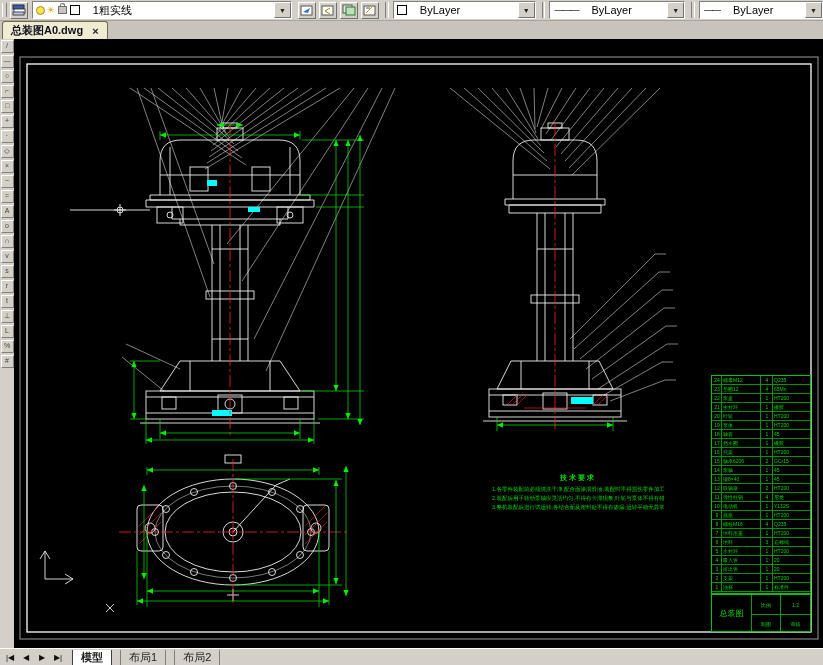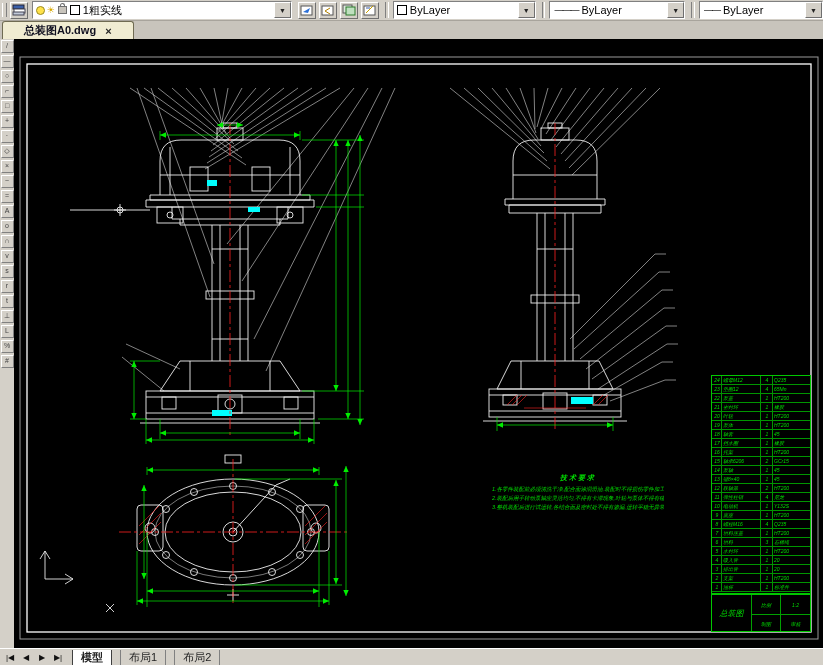--- a/index.html
+++ b/index.html
@@ -6,46 +6,46 @@
   .app{position:relative;width:823px;height:665px;overflow:hidden;background:#d4d0c8;
        font-family:"Liberation Sans",sans-serif;font-size:11px;color:#000;}
   
   .toolbar{position:absolute;left:0;top:0;width:823px;height:20px;display:flex;align-items:center;
            background:#d4d0c8;border-bottom:1px solid #a8a49c;white-space:nowrap;overflow:hidden;}
   .grip{width:3px;height:14px;margin-left:2px;border-left:1px solid #fff;border-right:1px solid #808080;}
   .tbtn{width:20px;height:17px;margin-left:3px;background:#d4d0c8;border:1px solid;
         border-color:#fff #6f6f6f #6f6f6f #fff;display:flex;align-items:center;justify-content:center;padding:0;}
   .combo{height:16px;background:#fff;border:1px solid;border-color:#808080 #fff #fff #808080;
          display:flex;align-items:center;padding-left:2px;position:relative;}
-  .combo-text{margin-left:3px;font-size:11px;}
+  .combo-text{margin-left:13px;font-size:11px;}
   .combo-arrow{margin-left:auto;width:15px;height:14px;background:#d4d0c8;border:1px solid;
          border-color:#fff #6f6f6f #6f6f6f #fff;font-size:7px;display:flex;align-items:center;justify-content:center;color:#222;}
   .layer-combo{width:288px;margin-left:4px;}
   .color-combo{width:156px;margin-left:4px;}
   .ltype-combo{width:148px;margin-left:4px;}
   .lweight-combo{flex:0 0 120px;margin-left:4px;}
   .sep{width:2px;height:16px;margin-left:6px;border-left:1px solid #808080;border-right:1px solid #fff;}
   .bulb{width:7px;height:7px;border-radius:50%;background:#ffe24a;border:1px solid #9a8a20;margin-left:1px;}
   .sun{color:#d8a800;font-size:9px;margin-left:2px;line-height:9px;}
   .lockic{width:7px;height:6px;background:#c8c4bc;border:1px solid #6f6f6f;margin-left:3px;position:relative;}
   .lockic:before{content:"";position:absolute;left:1px;top:-4px;width:3px;height:3px;border:1px solid #6f6f6f;border-bottom:none;border-radius:3px 3px 0 0;}
   .swatch{width:8px;height:8px;background:#fff;border:1px solid #000;margin-left:3px;}
   .lt-sample{font-size:9px;letter-spacing:-1px;margin-left:2px;}
   
   .tabbar{position:absolute;left:0;top:21px;width:823px;height:18px;background:#c8c4bc;border-bottom:1px solid #808080;display:flex;align-items:flex-end;}
-  .doctab{margin-left:2px;height:17px;display:flex;align-items:center;padding:0 21px;
+  .doctab{margin-left:2px;height:17px;display:flex;align-items:center;padding:0 8px;
           background:#f0ecd2;border:1px solid #6f6b52;border-bottom:none;border-radius:3px 3px 0 0;
           font-weight:bold;font-size:11px;color:#101020;}
   .tabclose{margin-left:9px;font-size:11px;font-weight:bold;color:#222;line-height:10px;}
   
   .main{position:absolute;left:0;top:39px;width:823px;height:609px;}
   .leftbar{position:absolute;left:0;top:0;width:14px;height:609px;background:#d4d0c8;border-right:1px solid #9a968e;overflow:hidden;}
   .lbtn{width:11px;height:11px;margin:1px auto 2px auto;background:#d4d0c8;border:1px solid;border-color:#fff #808080 #808080 #fff;
         font-size:7px;line-height:9px;text-align:center;color:#444;overflow:hidden;}
-  .canvas{position:absolute;left:14px;top:0;width:809px;height:609px;background:#000;font-style:italic;}
+  .canvas{position:absolute;left:14px;top:0;width:809px;height:609px;background:#000;}
   .canvas svg{position:absolute;left:0;top:0;}
   
   .notes{position:absolute;left:478px;top:434px;width:172px;color:#00dd00;}
   .ntitle{text-align:center;font-size:7px;font-weight:bold;letter-spacing:2px;margin-bottom:2px;}
   .nline{font-size:5.5px;line-height:9px;white-space:nowrap;overflow:hidden;}
   
   .ptable{position:absolute;left:697px;top:336px;width:100px;height:219px;border:1px solid #00c800;box-sizing:border-box;overflow:hidden;}
   .ptrow{display:flex;height:9px;border-bottom:1px solid rgba(0,200,0,.75);box-sizing:border-box;}
   .ptc{font-size:5px;line-height:8px;color:#00dd00;overflow:hidden;white-space:nowrap;border-right:1px solid rgba(0,200,0,.75);box-sizing:border-box;padding-left:1px;}
   .c0{width:10px;text-align:center;} .c1{width:39px;} .c2{width:12px;text-align:center;} .c3{flex:1;border-right:none;}

